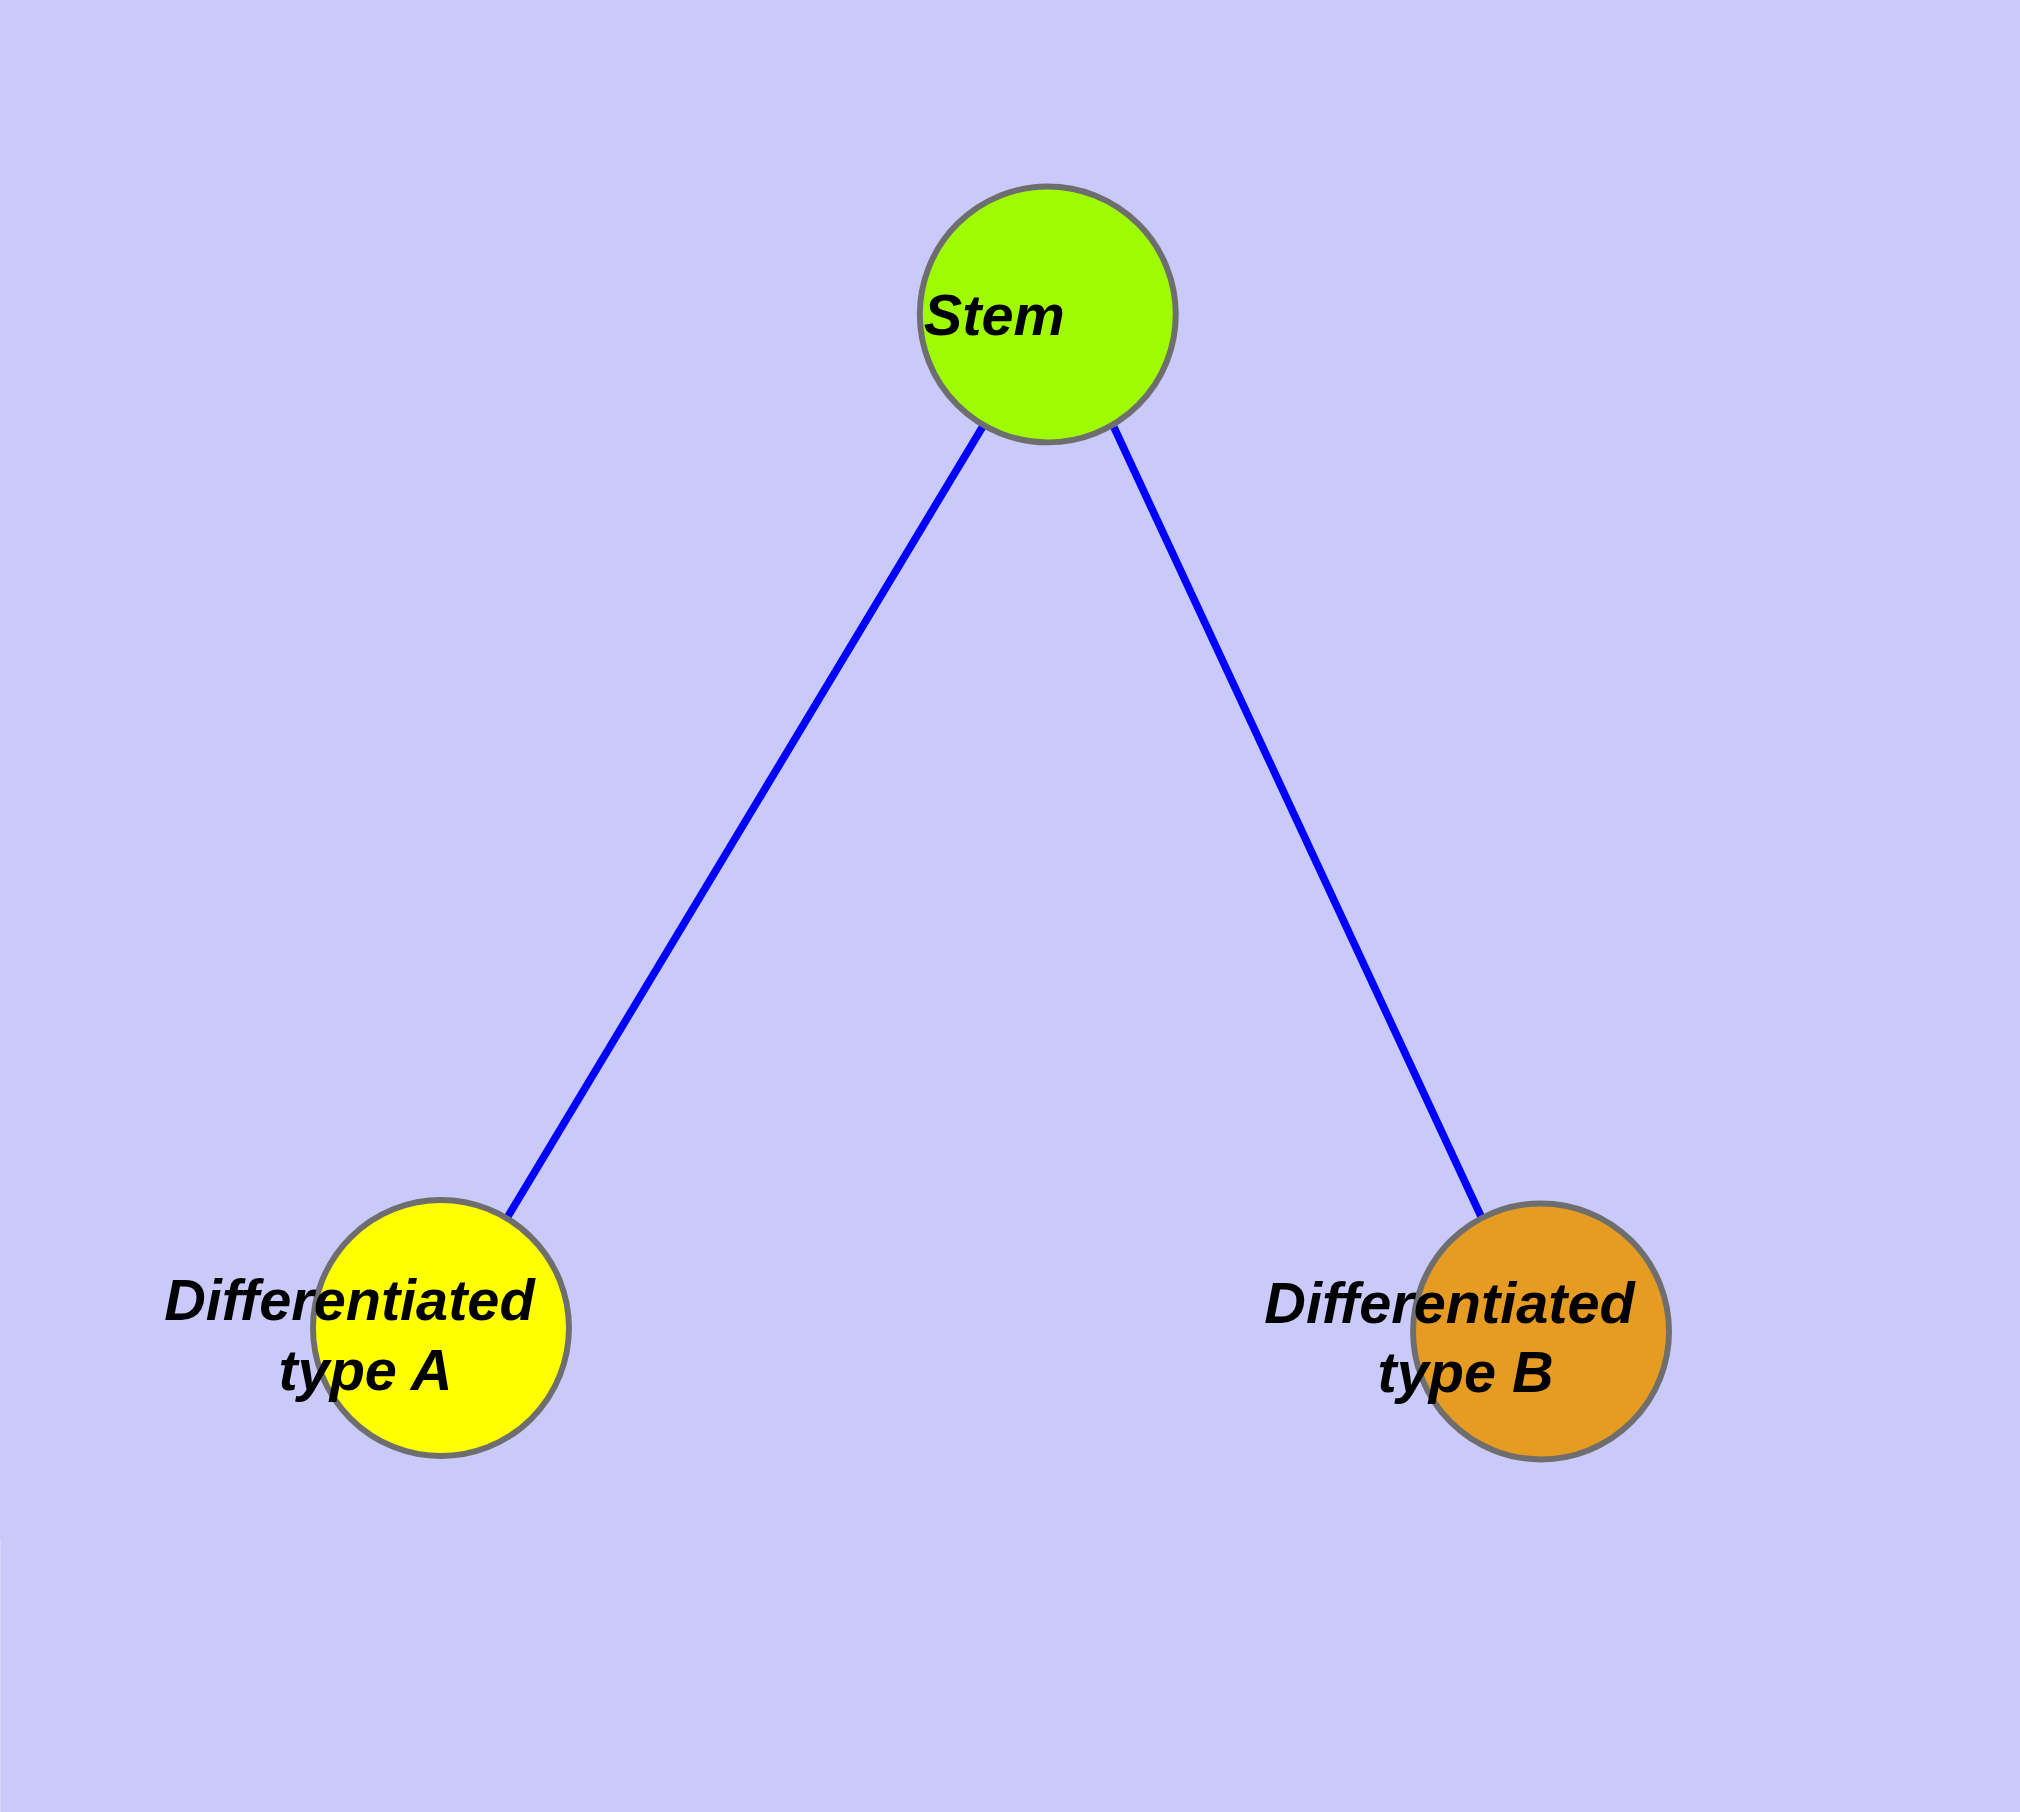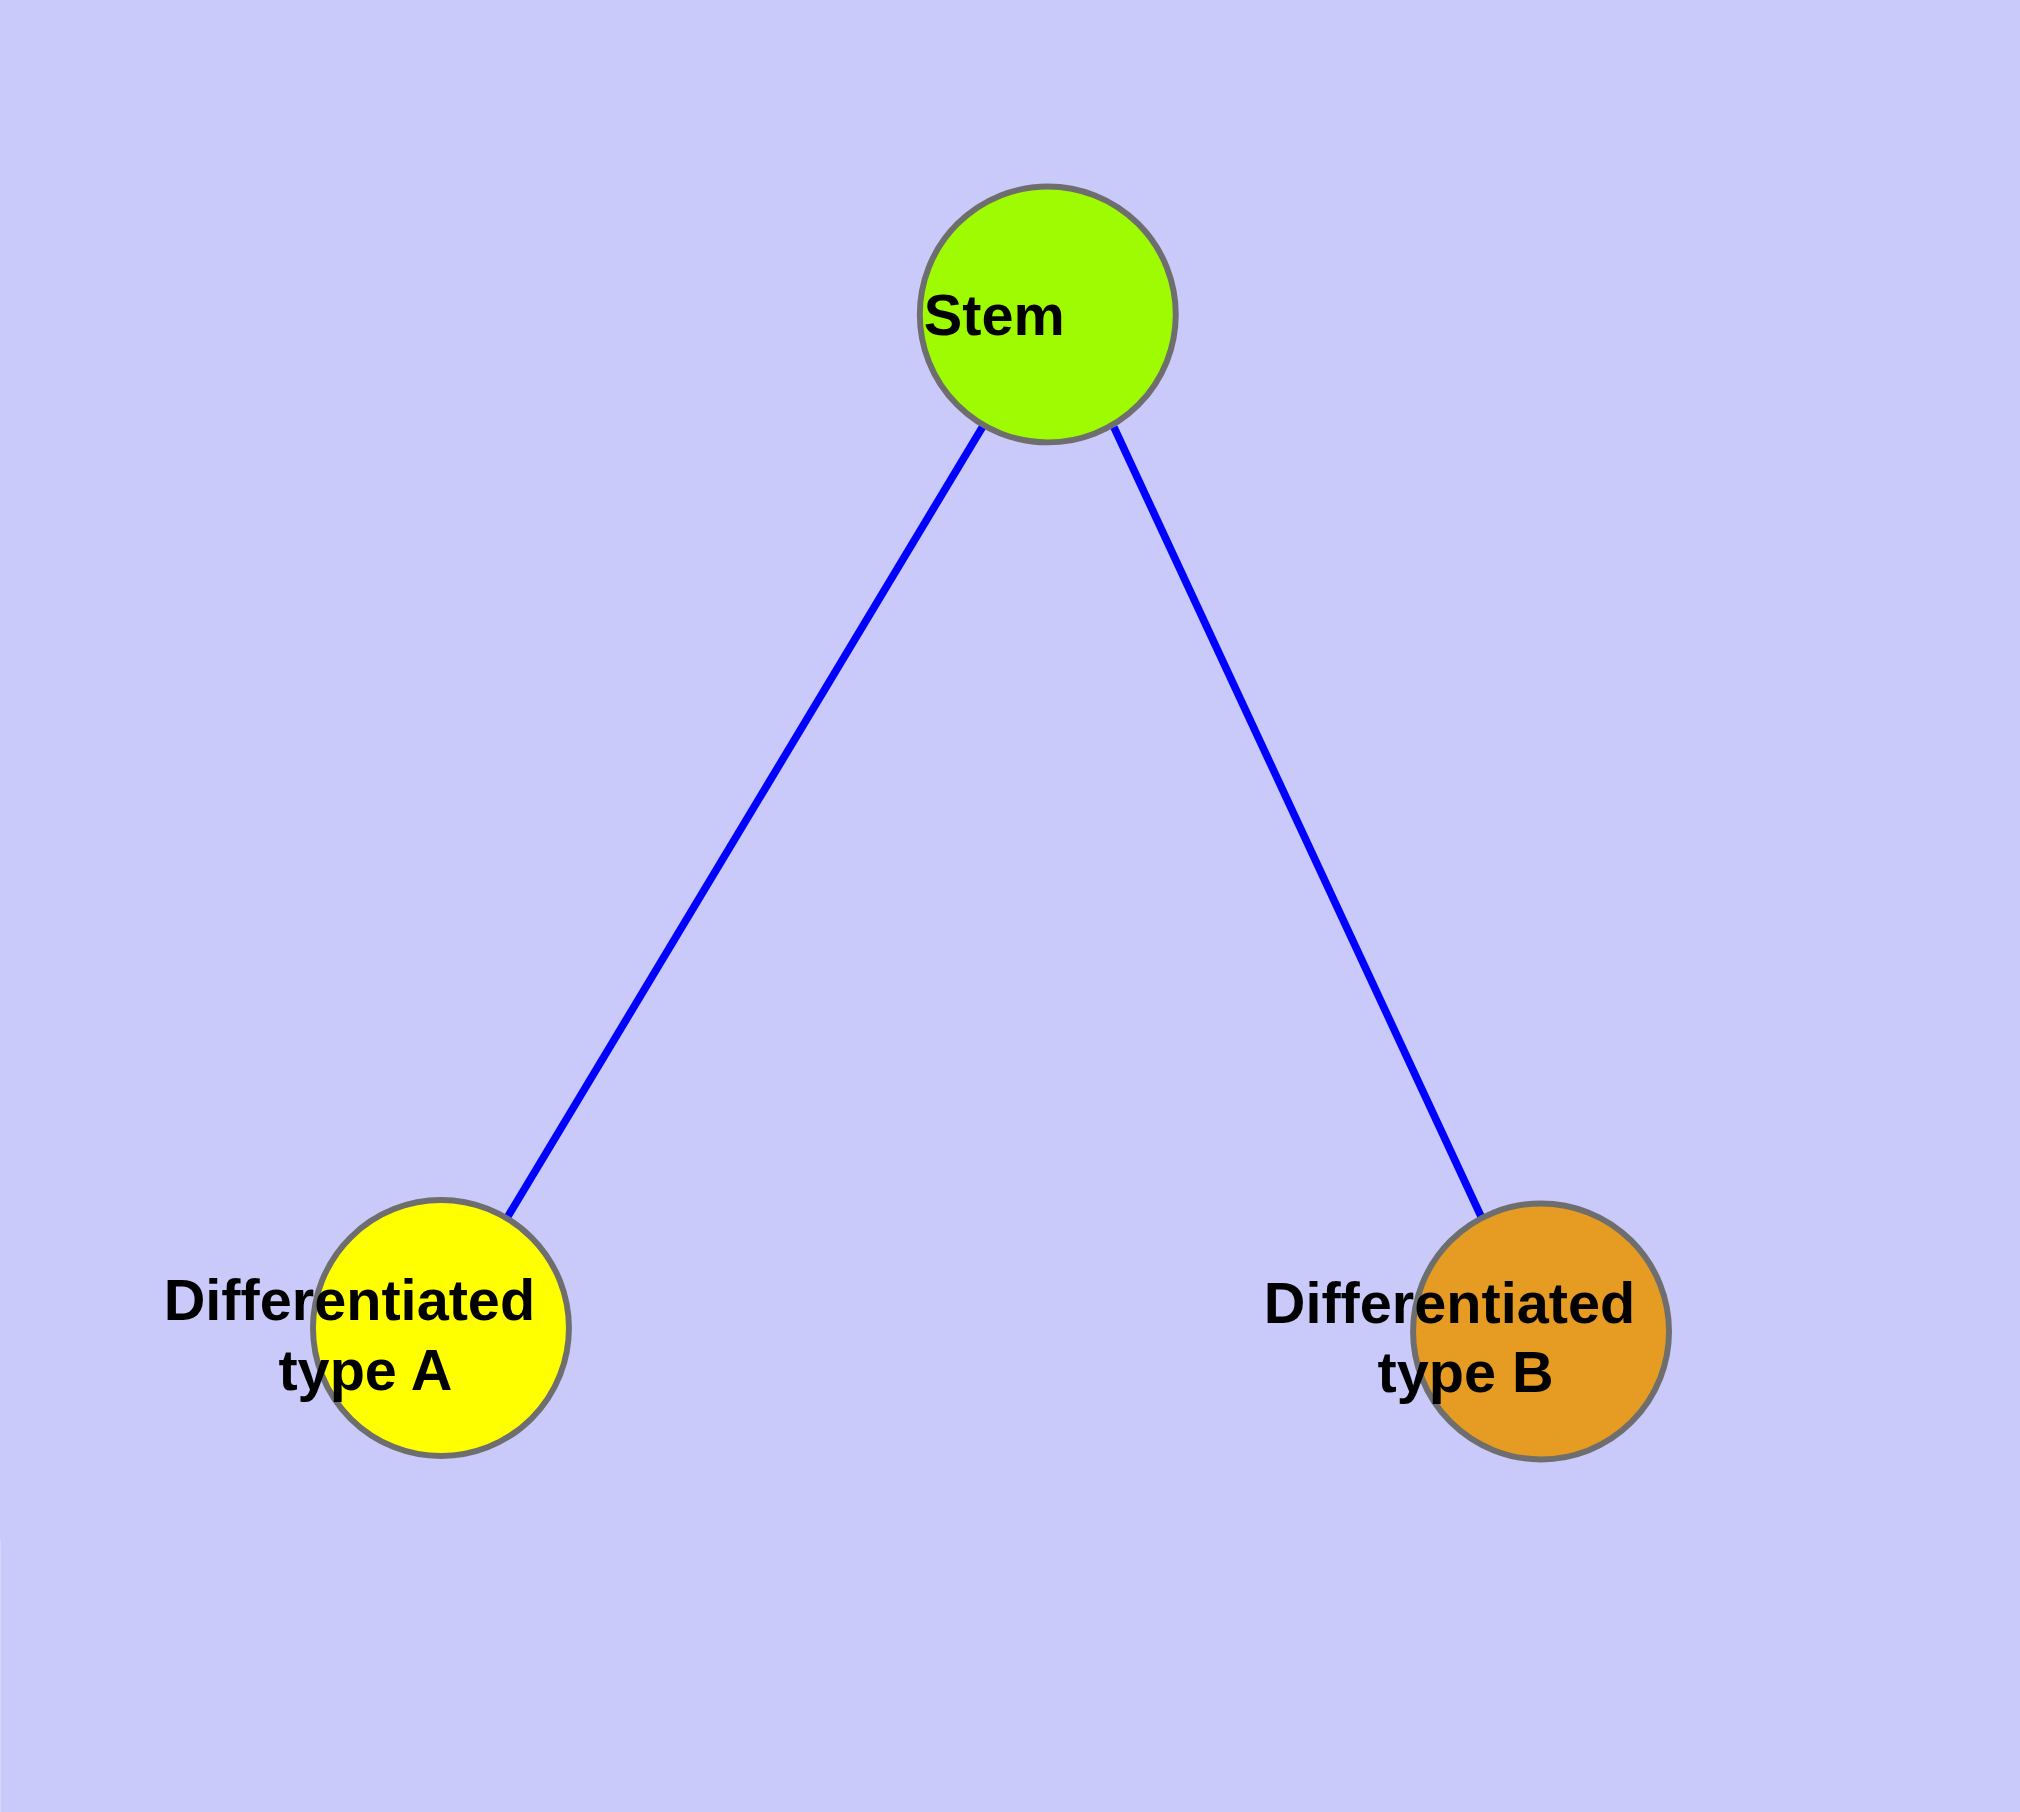--- a/index.html
+++ b/index.html
@@ -36,21 +36,21 @@
     text-anchor: middle;
     white-space: pre;
   }
   .edge-line {
     stroke-linecap: butt;
   }
 </style>
 </head>
 <body>
 
-<div id="graph-canvas" style="background: rgb(201, 201, 250); width: 2021px; height: 1540px;">
+<div id="graph-canvas" style="background: rgb(201, 201, 250); width: 2021px; height: 1540px; font-style: italic;">
   <svg id="graph-svg" viewBox="0 0 2384 2138" xmlns="http://www.w3.org/2000/svg">
 
     <rect x="0" y="0" width="2384" height="2138" fill="#c9c9fa"></rect>
 
     <g>
       <line class="edge-line" x1="1160" y1="502" x2="598" y2="1437" stroke="#0000ff" stroke-width="9"></line>
       <line class="edge-line" x1="1314" y1="504" x2="1748" y2="1437" stroke="#0000ff" stroke-width="9"></line>
     </g>
 
     <g>

